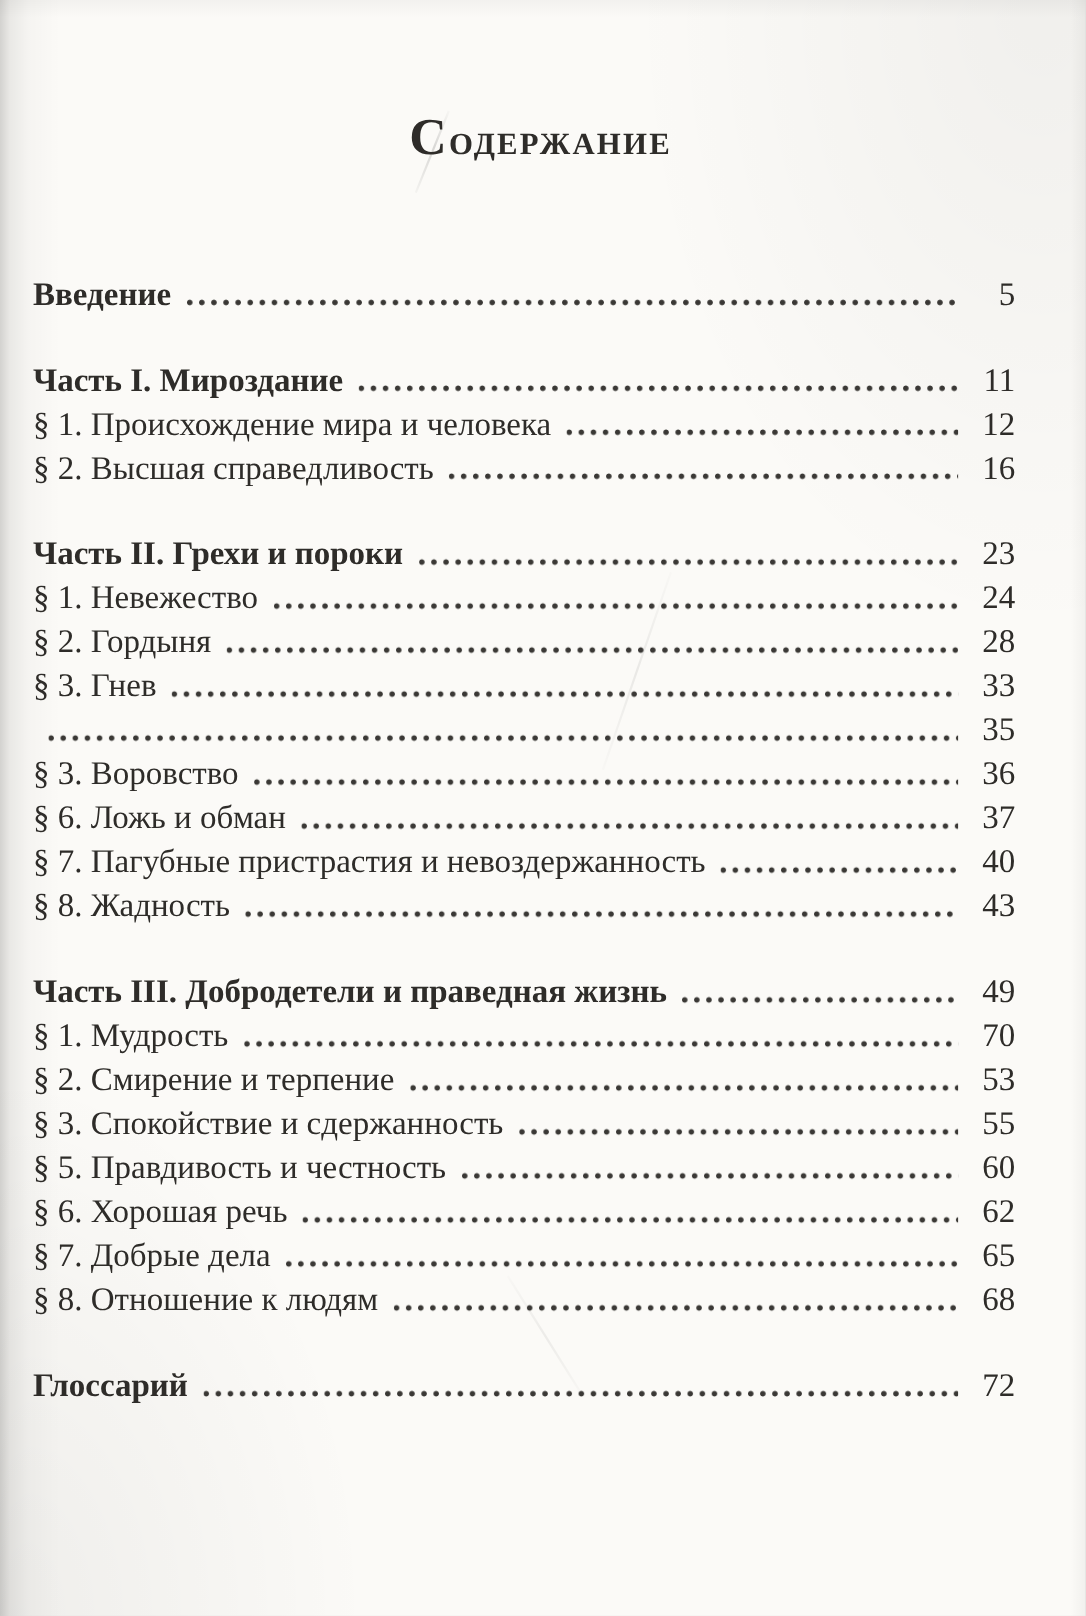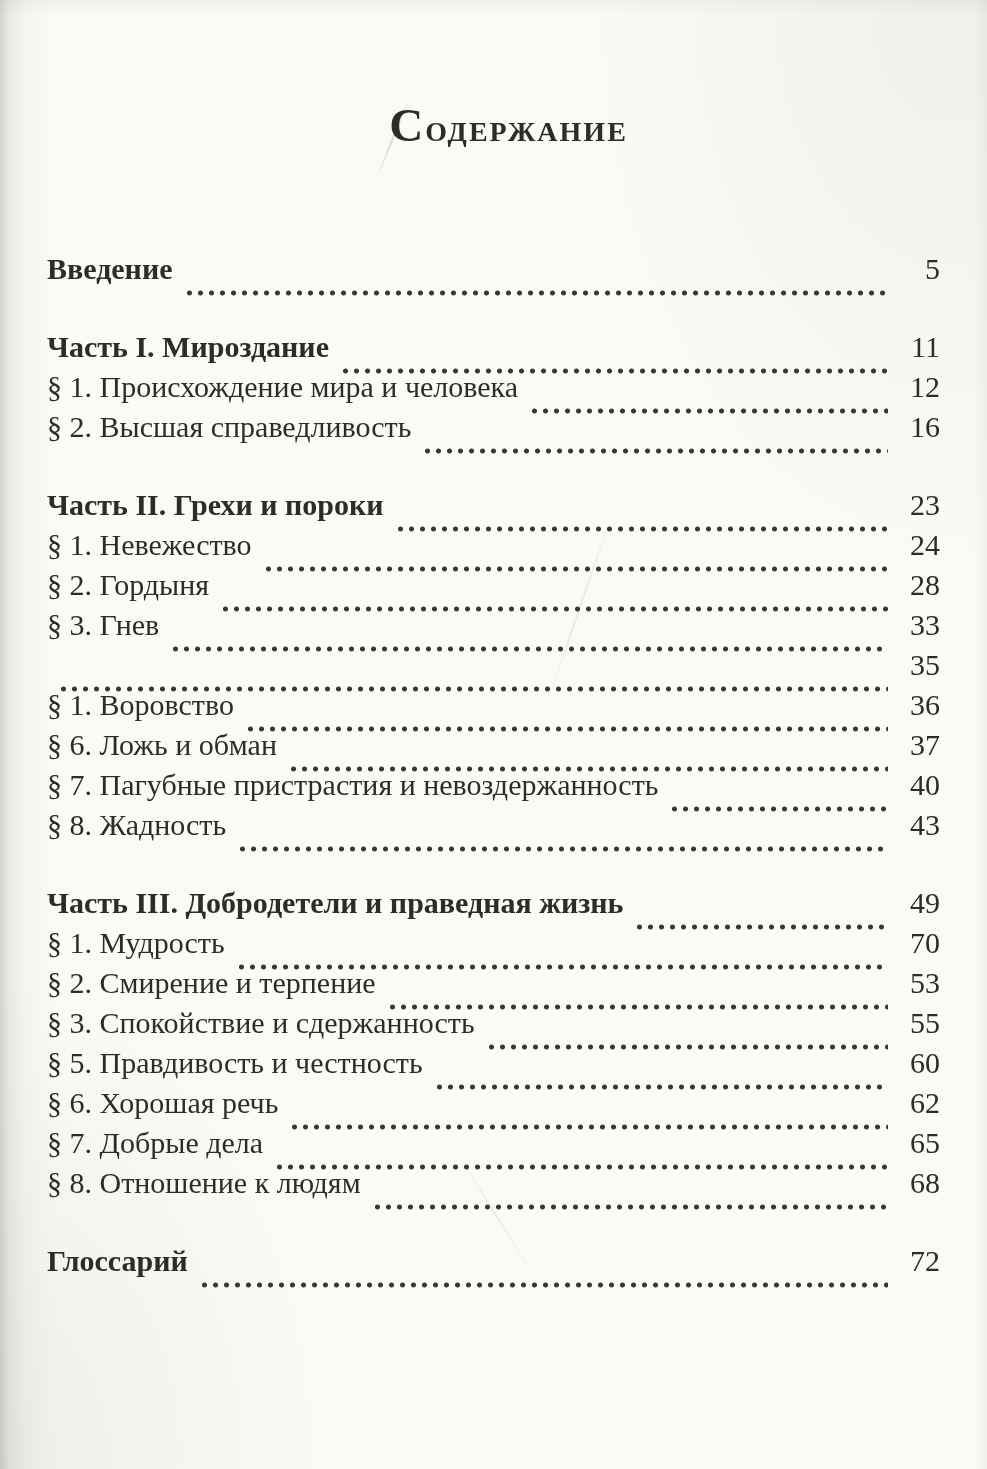--- a/index.html
+++ b/index.html
@@ -40,39 +40,38 @@
     background: linear-gradient(to bottom, rgba(0,0,0,0.01), rgba(0,0,0,0.07) 50%, rgba(0,0,0,0.01));
   }
   .crease-bottom {
     left: 495px; top: 1150px; height: 130px;
     transform: rotate(-32deg);
     background: linear-gradient(to bottom, rgba(0,0,0,0.01), rgba(0,0,0,0.06) 50%, rgba(0,0,0,0.01));
   }
 
   .content {
     position: relative;
-    padding: 96px 47px 0 30px;
-    margin-left: 17px;
+    padding: 96px 64px 0 30px;
   }
   .title {
     text-align: center;
     font-variant: small-caps;
     font-weight: bold;
     font-size: 40px;
     line-height: 58px;
     letter-spacing: 2px;
     margin: 0 0 92px 30px;
   }
   .title::first-letter {
     font-size: 118%;
   }
 
   .toc-row {
     display: flex;
-    align-items: flex-end;
+    align-items: center;
     height: 40px;
     font-size: 30px;
     line-height: 40px;
     white-space: nowrap;
   }
   .toc-row.gap { margin-top: 38px; }
   .toc-row.bold .label { font-weight: bold; }
   .label { flex: 0 0 auto; }
   .leader {
     flex: 1 1 auto;
@@ -138,21 +137,21 @@
         <div class="toc-row">
           <span class="label">§ 3. Гнев</span>
           <span class="leader"></span>
           <span class="pagenum">33</span>
         </div>
         <div class="toc-row">
           <span class="leader"></span>
           <span class="pagenum">35</span>
         </div>
         <div class="toc-row">
-          <span class="label">§ 1. Воровство</span>
+          <span class="label">§ 3. Воровство</span>
           <span class="leader"></span>
           <span class="pagenum">36</span>
         </div>
         <div class="toc-row">
           <span class="label">§ 6. Ложь и обман</span>
           <span class="leader"></span>
           <span class="pagenum">37</span>
         </div>
         <div class="toc-row">
           <span class="label">§ 7. Пагубные пристрастия и невоздержанность</span>

